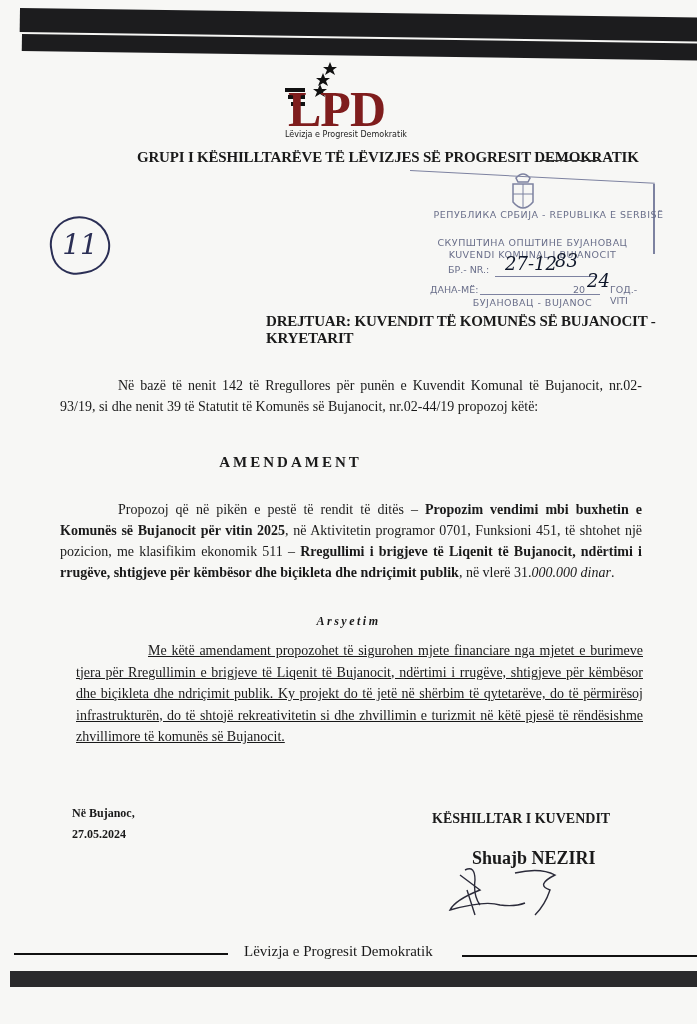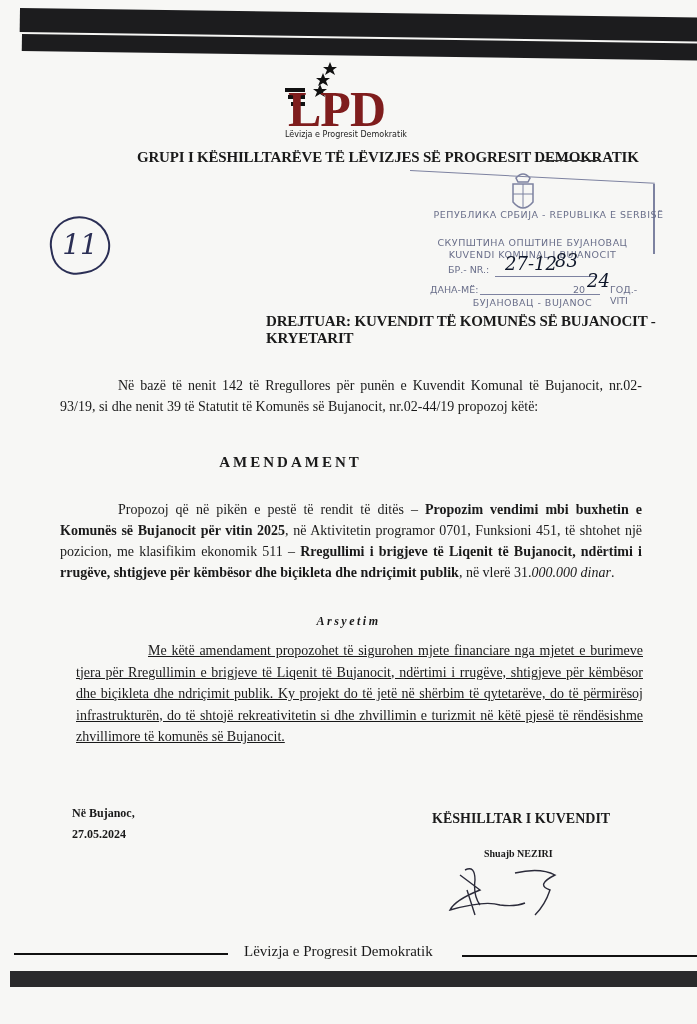--- a/index.html
+++ b/index.html
@@ -27,21 +27,21 @@
   .drejtuar { position: absolute; left: 266px; top: 313px; font-size: 15px; font-weight: bold; letter-spacing: -0.2px; }
   .para { position: absolute; font-size: 14px; line-height: 21px; text-align: justify; }
   .p1 { left: 60px; top: 375px; width: 582px; }
   .indent { display: inline-block; width: 58px; }
   .amend-title { position: absolute; left: 0; width: 581px; top: 454px; text-align: center; font-size: 15px; font-weight: bold; letter-spacing: 3px; }
   .p2 { left: 60px; top: 499px; width: 582px; line-height: 21px; }
   .arsyetim { position: absolute; left: 0; width: 697px; top: 614px; text-align: center; font-size: 12px; font-weight: bold; font-style: italic; letter-spacing: 2.5px; }
   .p3 { left: 76px; top: 640px; width: 567px; line-height: 21.5px; text-decoration: underline; }
   .place { position: absolute; left: 72px; top: 803px; font-size: 12px; font-weight: bold; line-height: 21px; }
   .council { position: absolute; left: 432px; top: 811px; font-size: 14px; font-weight: bold; }
-  .signer { position: absolute; left: 484px; top: 848px; font-size: 10px; font-weight: bold; }
+  .signer { position: absolute; left: 472px; top: 848px; font-size: 18px; font-weight: bold; }
   .signature { position: absolute; left: 445px; top: 865px; width: 130px; height: 55px; }
   .footer-line-l { position: absolute; left: 14px; top: 953px; width: 214px; height: 2px; background: #111; }
   .footer-line-r { position: absolute; left: 462px; top: 955px; width: 240px; height: 2px; background: #111; }
   .footer-text { position: absolute; left: 244px; top: 943px; font-size: 15px; }
   b, .b { font-weight: bold; }
   i { font-style: italic; }
 </style>
 </head>
 <body>
 

